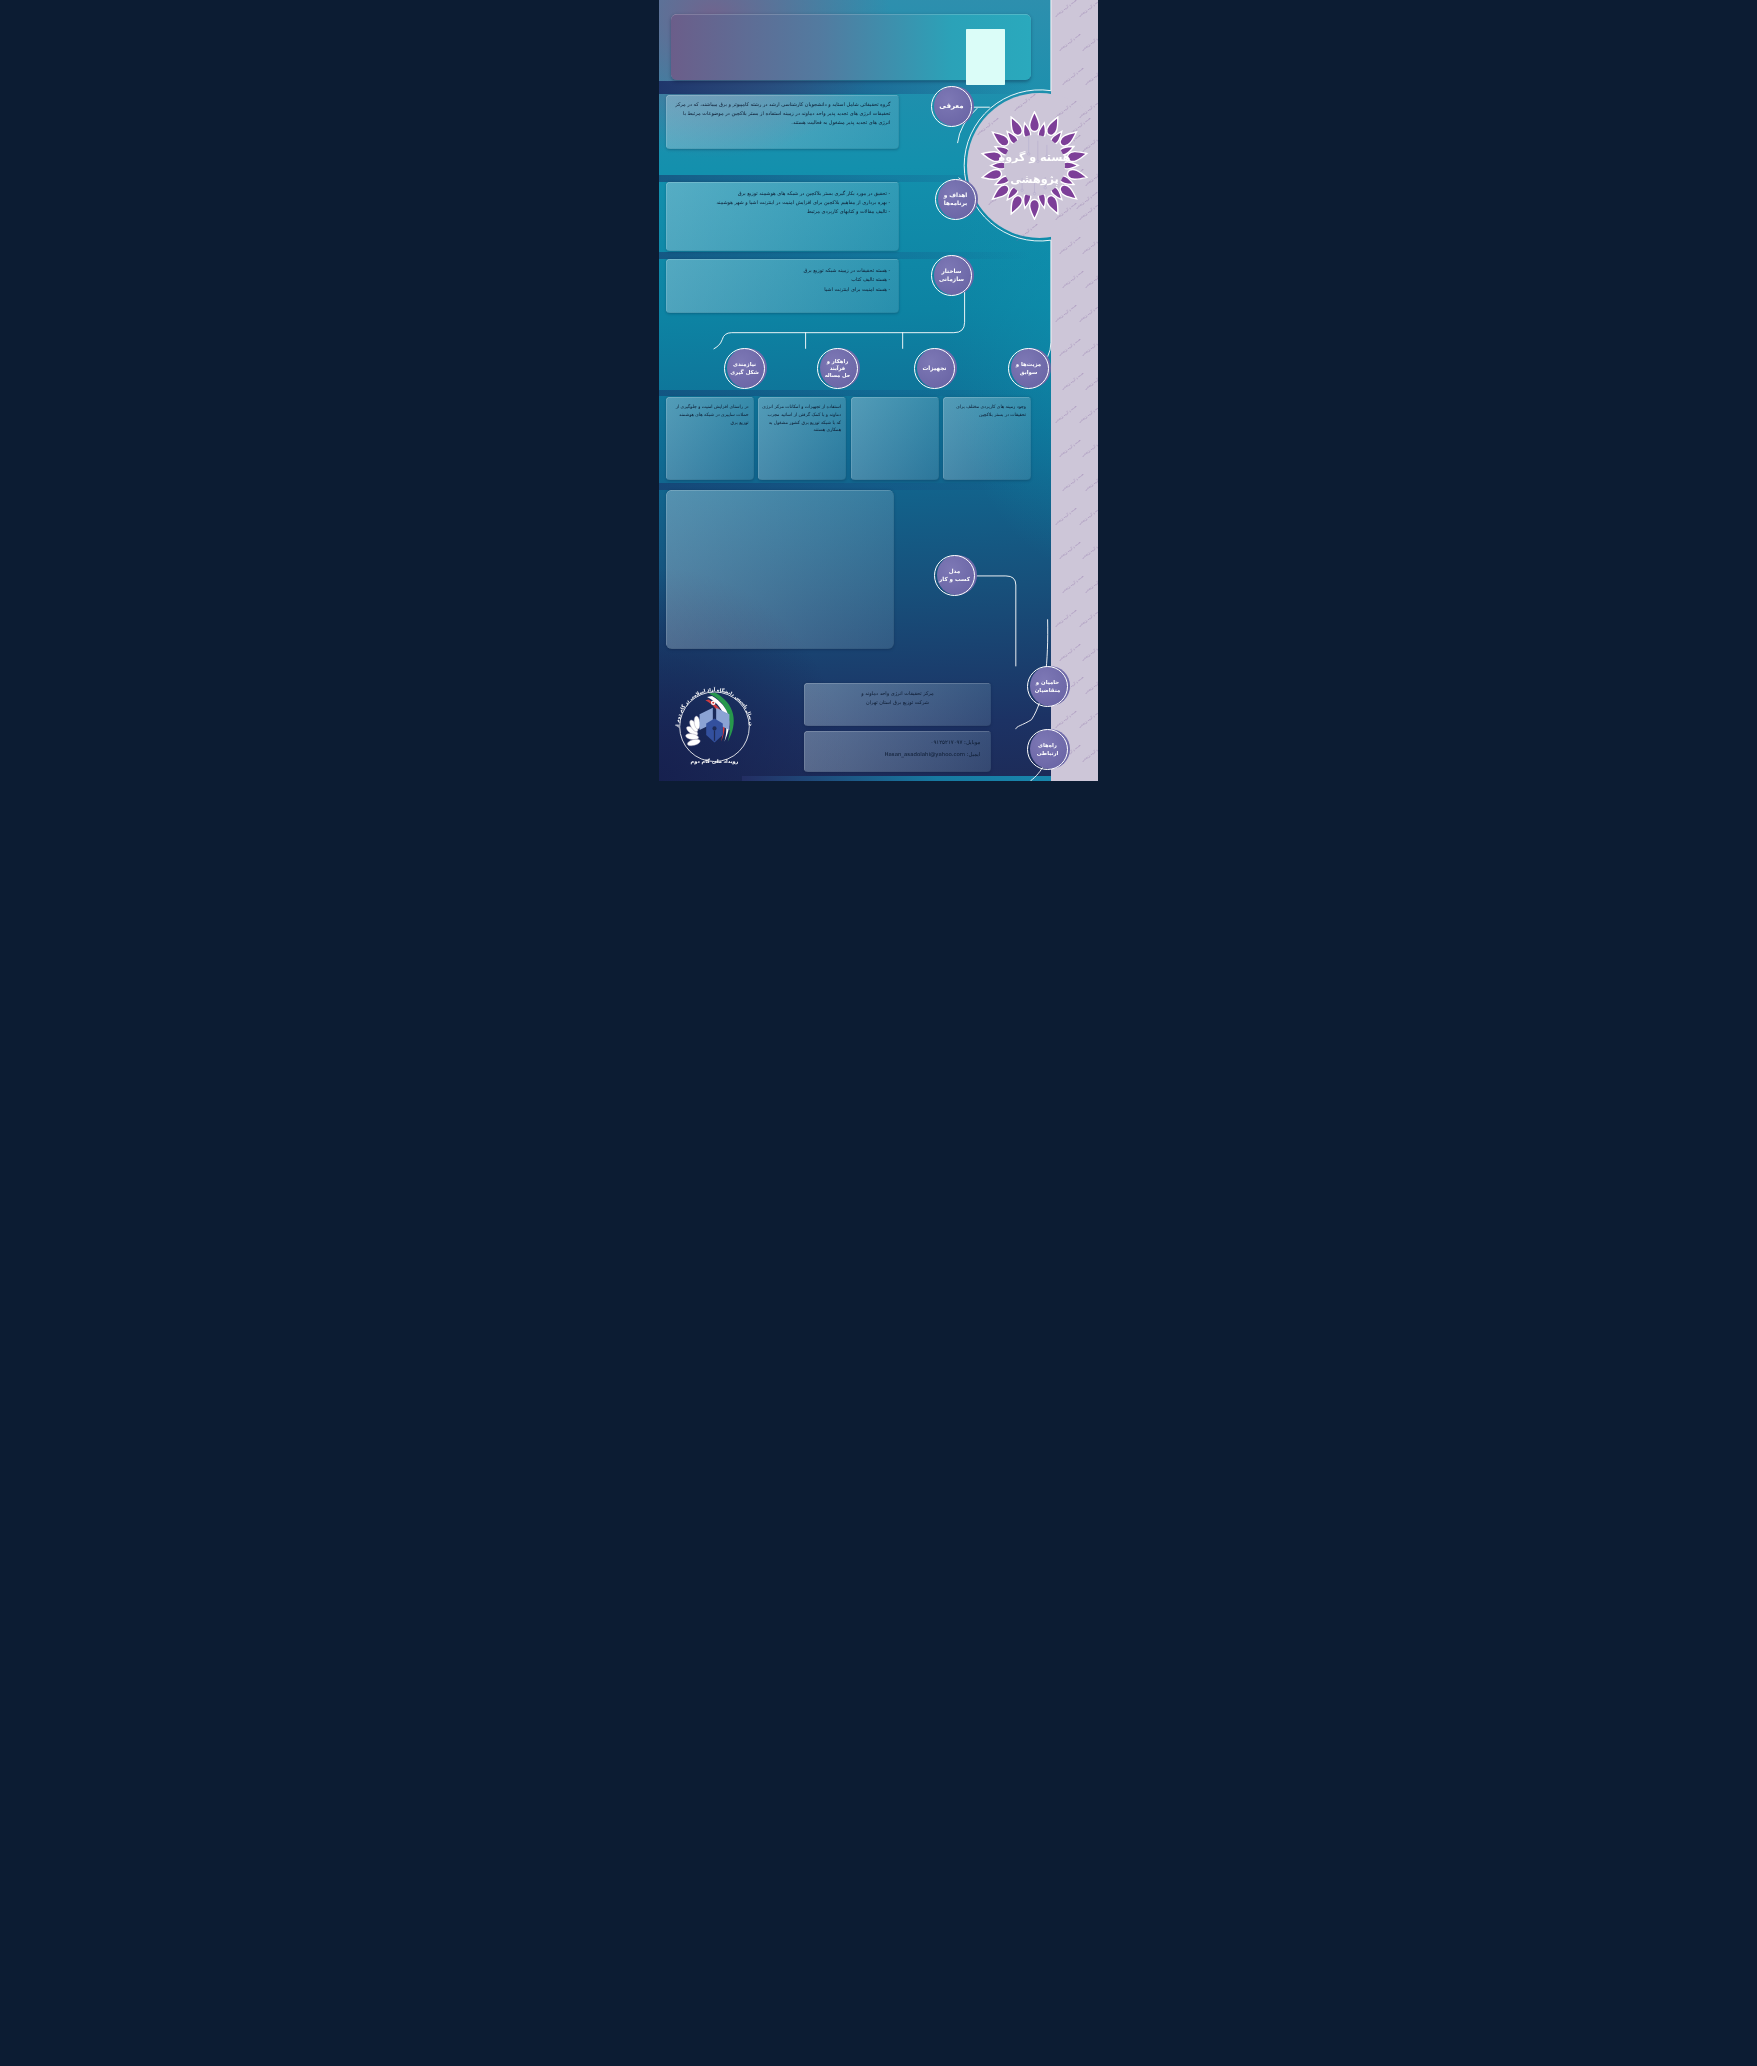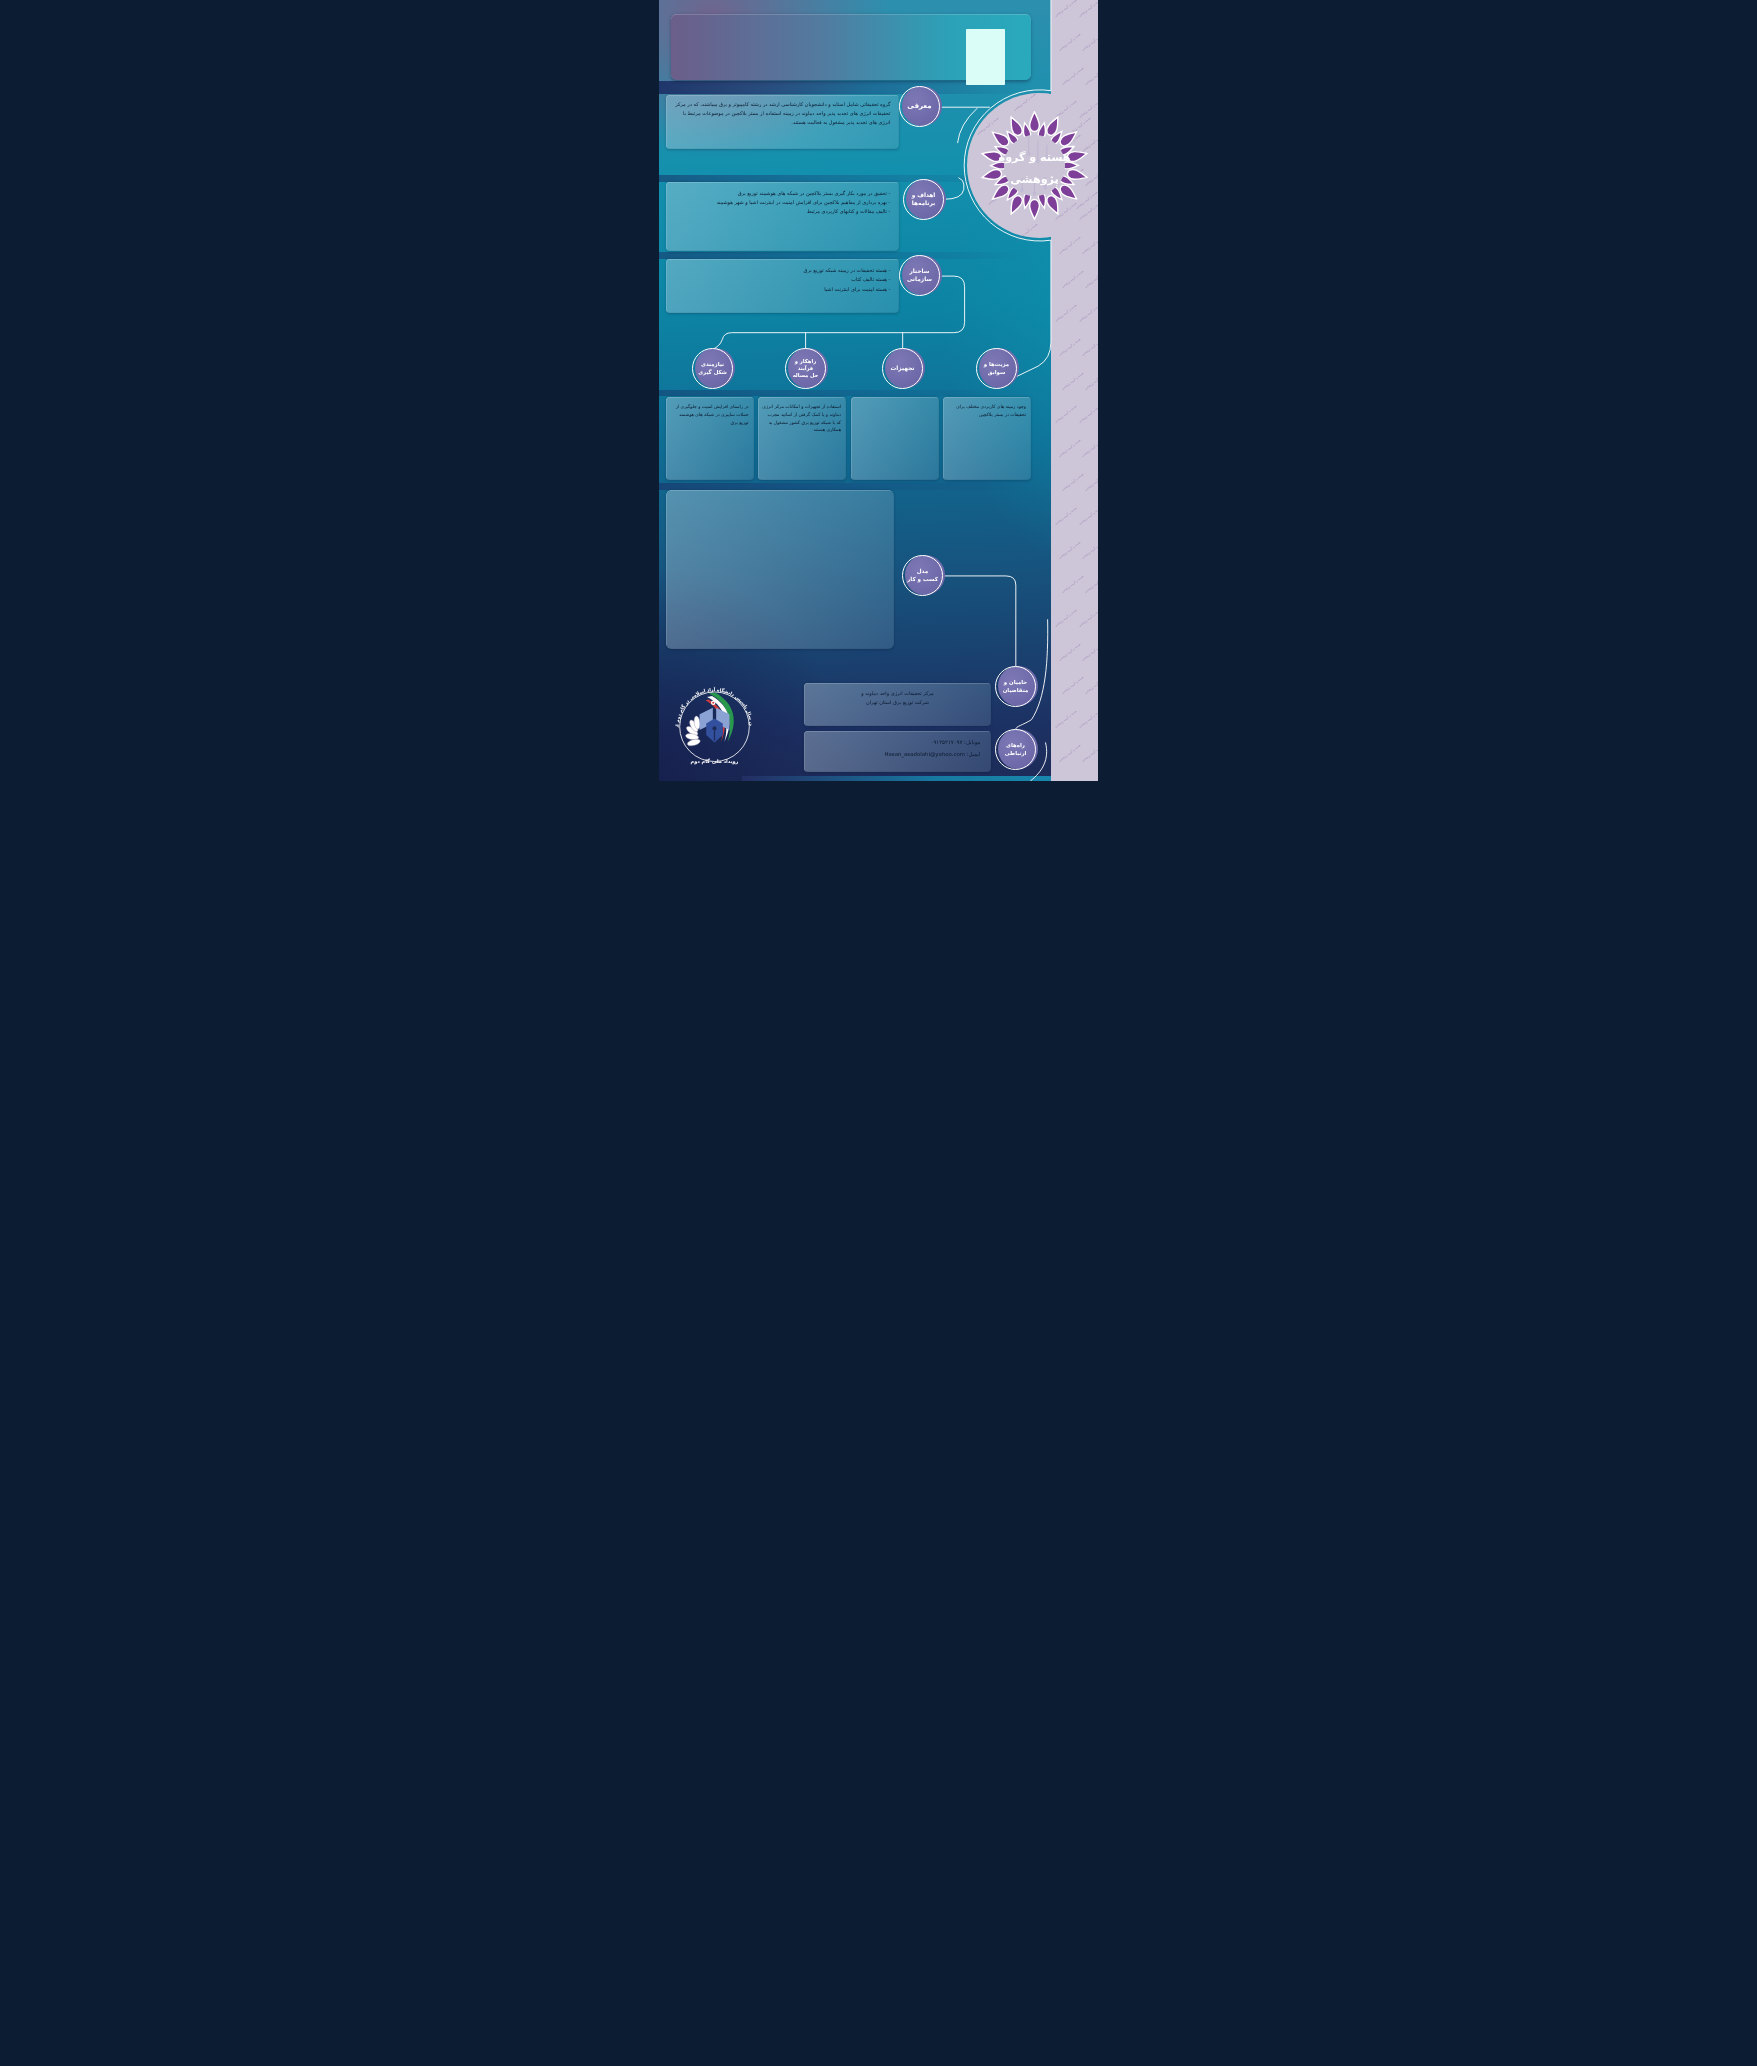--- a/index.html
+++ b/index.html
@@ -45,21 +45,21 @@
   .p-equipment{left:192px;}
   .p-advantages{left:284px;}
   .p-business{left:6.6px;top:490px;width:228px;height:159px;border-radius:5.8px;}
   .p-supporters{left:145px;top:683px;width:187px;height:43px;}
   .p-supporters p{padding:5.8px 6.6px 0 6.6px;font-size:5px;line-height:1.8;text-align:center;}
   .p-contact{left:145px;top:731px;width:187px;height:41px;}
   .p-contact p{padding:0 10.7px 0 5px;font-size:5.4px;line-height:1.6;}
   .p-contact .row1{margin-top:6.6px;}
   .p-contact .row2{margin-top:3.3px;}
   .latin{direction:ltr;unicode-bidi:embed;}
-  .node{position:absolute;width:41px;height:41px;z-index:7;}
+  .node{position:absolute;width:41px;height:41px;z-index:7;margin-left:32px;}
   .node .ring{position:absolute;inset:0;border:1.2px solid #fff;border-radius:50%;}
   .node .fill{position:absolute;left:3.3px;top:0;width:40px;height:40px;border-radius:50%;
     background:radial-gradient(circle at 35% 35%, #7d78b5, #6560a1);}
   .node .nlabel{position:absolute;inset:0;display:flex;align-items:center;justify-content:center;
     text-align:center;color:#fff;font-weight:bold;line-height:1.3;}
   .n-intro{left:240px;top:86px;}     .n-intro .nlabel{font-size:7px;}
   .n-goals{left:244px;top:179px;}     .n-goals .nlabel{font-size:5.8px;}
   .n-structure{left:240px;top:255px;} .n-structure .nlabel{font-size:5.8px;}
   .n-need{left:33px;top:348px;}       .n-need .nlabel{font-size:5.4px;}
   .n-solution{left:126px;top:348px;}  .n-solution .nlabel{font-size:5.2px;}

